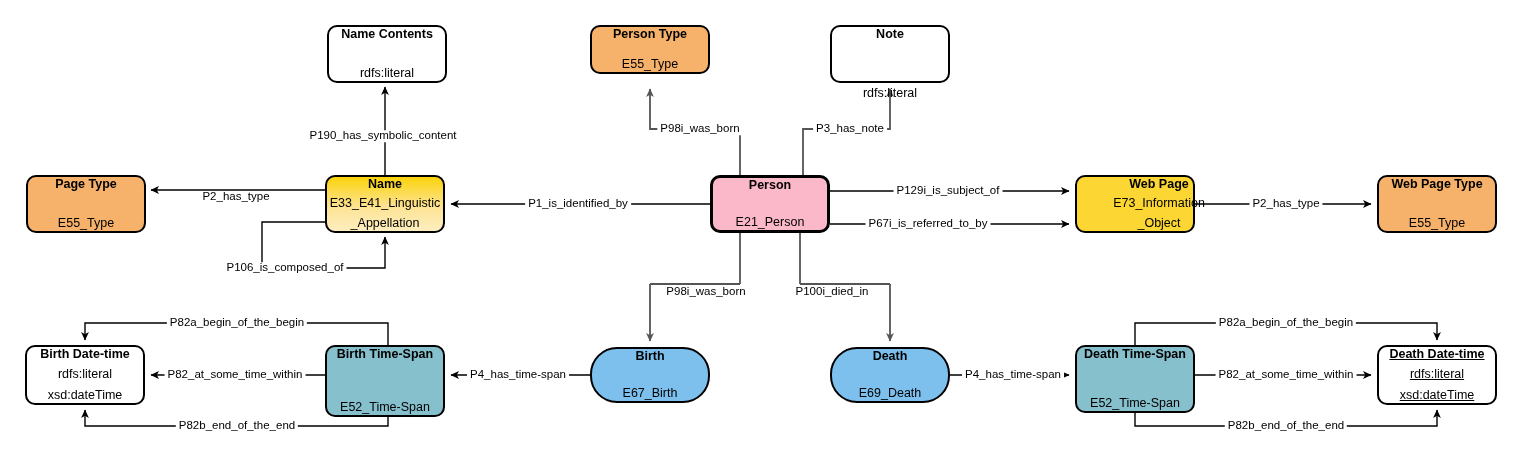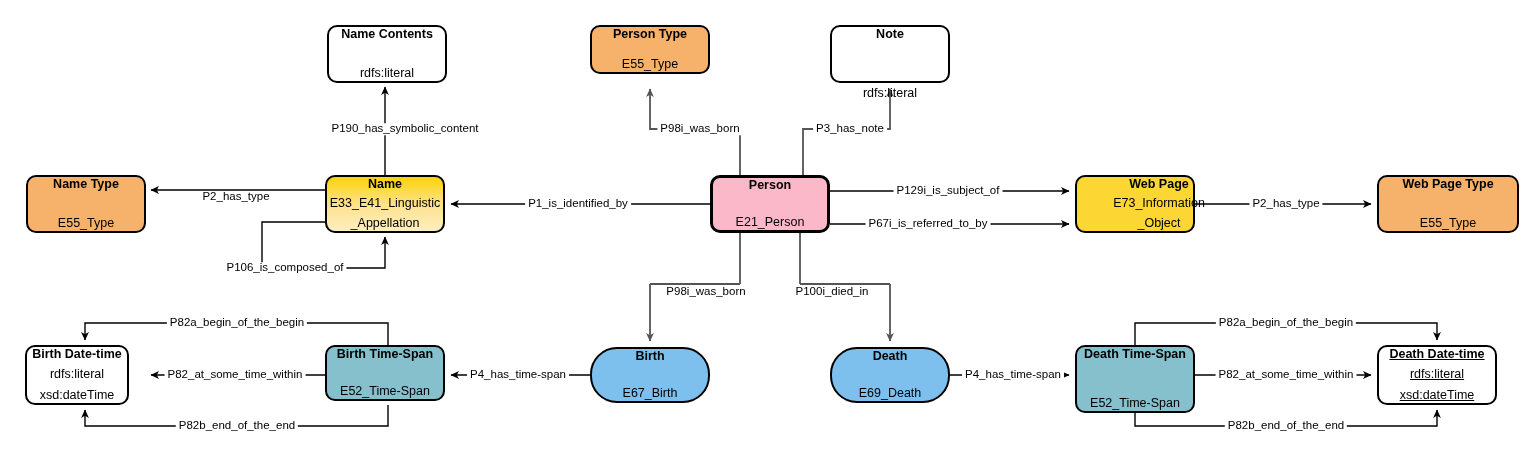--- a/index.html
+++ b/index.html
@@ -88,53 +88,53 @@
     <div class="t1">Person Type</div>
     <div class="t2">E55_Type</div>
   </div>
 
   <div class="node n-white" style="left:830px;top:25px;width:120px;height:58px;gap:44px;">
     <div class="t1">Note</div>
     <div class="t2">rdfs:literal</div>
   </div>
 
   <div class="node n-orange" style="left:26px;top:175px;width:120px;height:58px;">
-    <div class="t1">Name Type</div>
+    <div class="t1">Page Type</div>
     <div class="t2">E55_Type</div>
   </div>
 
   <div class="node n-namegrad" style="left:325px;top:175px;width:120px;height:58px;">
     <div class="t1">Name</div>
     <div class="t2">E33_E41_Linguistic</div>
     <div class="t3">_Appellation</div>
   </div>
 
   <div class="node n-person" style="left:710px;top:175px;width:120px;height:58px;">
     <div class="t1">Person</div>
     <div class="t2">E21_Person</div>
   </div>
 
   <div class="node n-yellow" style="left:1075px;top:175px;width:120px;height:58px;">
     <div class="t1">Web Page</div>
     <div class="t2">E73_Information</div>
     <div class="t3">_Object</div>
   </div>
 
-  <div class="node n-orange" style="left:1377px;top:175px;width:142px;height:58px;gap:7px;">
+  <div class="node n-orange" style="left:1377px;top:175px;width:120px;height:58px;gap:7px;">
     <div class="t1">Web Page Type</div>
     <div class="t2">E55_Type</div>
   </div>
 
-  <div class="node n-white" style="left:25px;top:345px;width:104px;height:60px;">
+  <div class="node n-white" style="left:25px;top:345px;width:120px;height:60px;">
     <div class="t1">Birth Date-time</div>
     <div class="t2">rdfs:literal</div>
     <div class="t3">xsd:dateTime</div>
   </div>
 
-  <div class="node n-teal" style="left:325px;top:345px;width:120px;height:56px;">
+  <div class="node n-teal" style="left:325px;top:345px;width:120px;height:72px;">
     <div class="t1">Birth Time-Span</div>
     <div class="t2">E52_Time-Span</div>
   </div>
 
   <div class="node n-blue" style="left:590px;top:347px;width:120px;height:56px;">
     <div class="t1">Birth</div>
     <div class="t2">E67_Birth</div>
   </div>
 
   <div class="node n-blue" style="left:830px;top:347px;width:120px;height:56px;">
@@ -146,21 +146,21 @@
     <div class="t1">Death Time-Span</div>
     <div class="t2">E52_Time-Span</div>
   </div>
 
   <div class="node n-white" style="left:1377px;top:345px;width:120px;height:60px;text-decoration:underline;">
     <div class="t1">Death Date-time</div>
     <div class="t2">rdfs:literal</div>
     <div class="t3">xsd:dateTime</div>
   </div>
 
-  <div class="elabel" style="left:383px;top:129px;margin-left:22px;">P190_has_symbolic_content</div>
+  <div class="elabel" style="left:383px;top:136px;">P190_has_symbolic_content</div>
   <div class="elabel" style="left:236px;top:197px;">P2_has_type</div>
   <div class="elabel" style="left:285px;top:268px;">P106_is_composed_of</div>
   <div class="elabel" style="left:700px;top:129px;">P98i_was_born</div>
   <div class="elabel" style="left:850px;top:129px;">P3_has_note</div>
   <div class="elabel" style="left:578px;top:204px;">P1_is_identified_by</div>
   <div class="elabel" style="left:940px;top:191px;margin-left:8px;">P129i_is_subject_of</div>
   <div class="elabel" style="left:928px;top:224px;">P67i_is_referred_to_by</div>
   <div class="elabel" style="left:1286px;top:204px;">P2_has_type</div>
   <div class="elabel" style="left:706px;top:292px;">P98i_was_born</div>
   <div class="elabel" style="left:832px;top:292px;">P100i_died_in</div>

